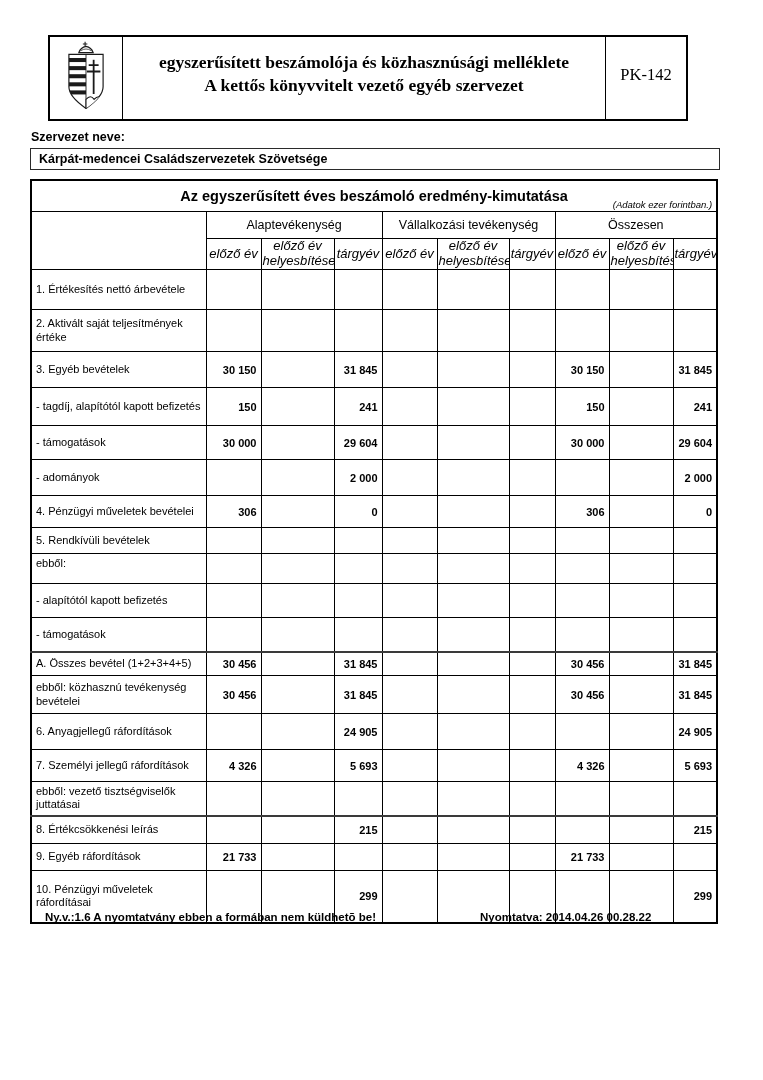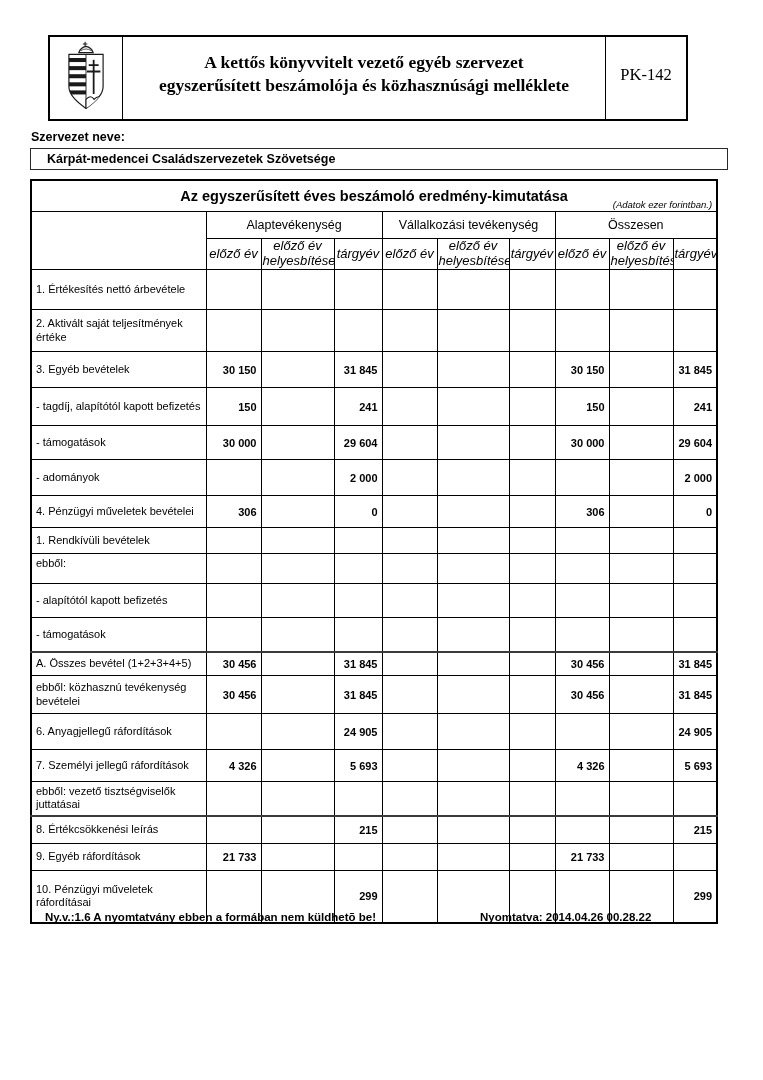--- a/index.html
+++ b/index.html
@@ -35,21 +35,21 @@
   }
 
   
   .org-label {
     position:absolute; left:31px; top:130px;
     font-weight:bold; font-size:12.5px;
   }
   .org-box {
     position:absolute; left:30px; top:148px; width:680px; height:20px;
     border:1.5px solid #2a2a2a;
-    display:flex; align-items:center; padding-left:16px;
+    display:flex; align-items:center; padding-left:8px;
     font-weight:bold; font-size:12.5px;
   }
 
   
   table.report {
     position:absolute; left:30px; top:179px; width:686px;
     border-collapse:collapse; table-layout:fixed;
     border:2px solid #000;
   }
   table.report td { border:1px solid #000; overflow:hidden; }
@@ -123,22 +123,22 @@
             <path d="M31 78 l16 -14 M35 80 l14 -12" stroke="#1a1a1a" stroke-width="0.8"></path>
           </g>
         </g>
 
         <path d="M38.5 22 v38" stroke-width="2"></path>
         <path d="M33 28 h11 M31 35 h15" stroke-width="2"></path>
       </svg>
     </span>
   </div>
   <div class="title-cell">
+    <div>egyszerűsített beszámolója és közhasznúsági melléklete</div>
     <div>A kettős könyvvitelt vezető egyéb szervezet</div>
-    <div>egyszerűsített beszámolója és közhasznúsági melléklete</div>
   </div>
   <div class="pk-cell">PK-142</div>
 </div>
 
 <div class="org-label">Szervezet neve:</div>
 <div class="org-box">
   <span>Kárpát-medencei Családszervezetek Szövetsége</span>
 </div>
 
 <table class="report">
@@ -258,21 +258,21 @@
     <td class="val"></td>
     <td class="val">0</td>
     <td class="val"></td>
     <td class="val"></td>
     <td class="val"></td>
     <td class="val">306</td>
     <td class="val"></td>
     <td class="val">0</td>
   </tr>
       <tr style="height: 26px;">
-    <td class="lbl">1. Rendkívüli bevételek</td>
+    <td class="lbl">5. Rendkívüli bevételek</td>
     <td class="val"></td>
     <td class="val"></td>
     <td class="val"></td>
     <td class="val"></td>
     <td class="val"></td>
     <td class="val"></td>
     <td class="val"></td>
     <td class="val"></td>
     <td class="val"></td>
   </tr>

